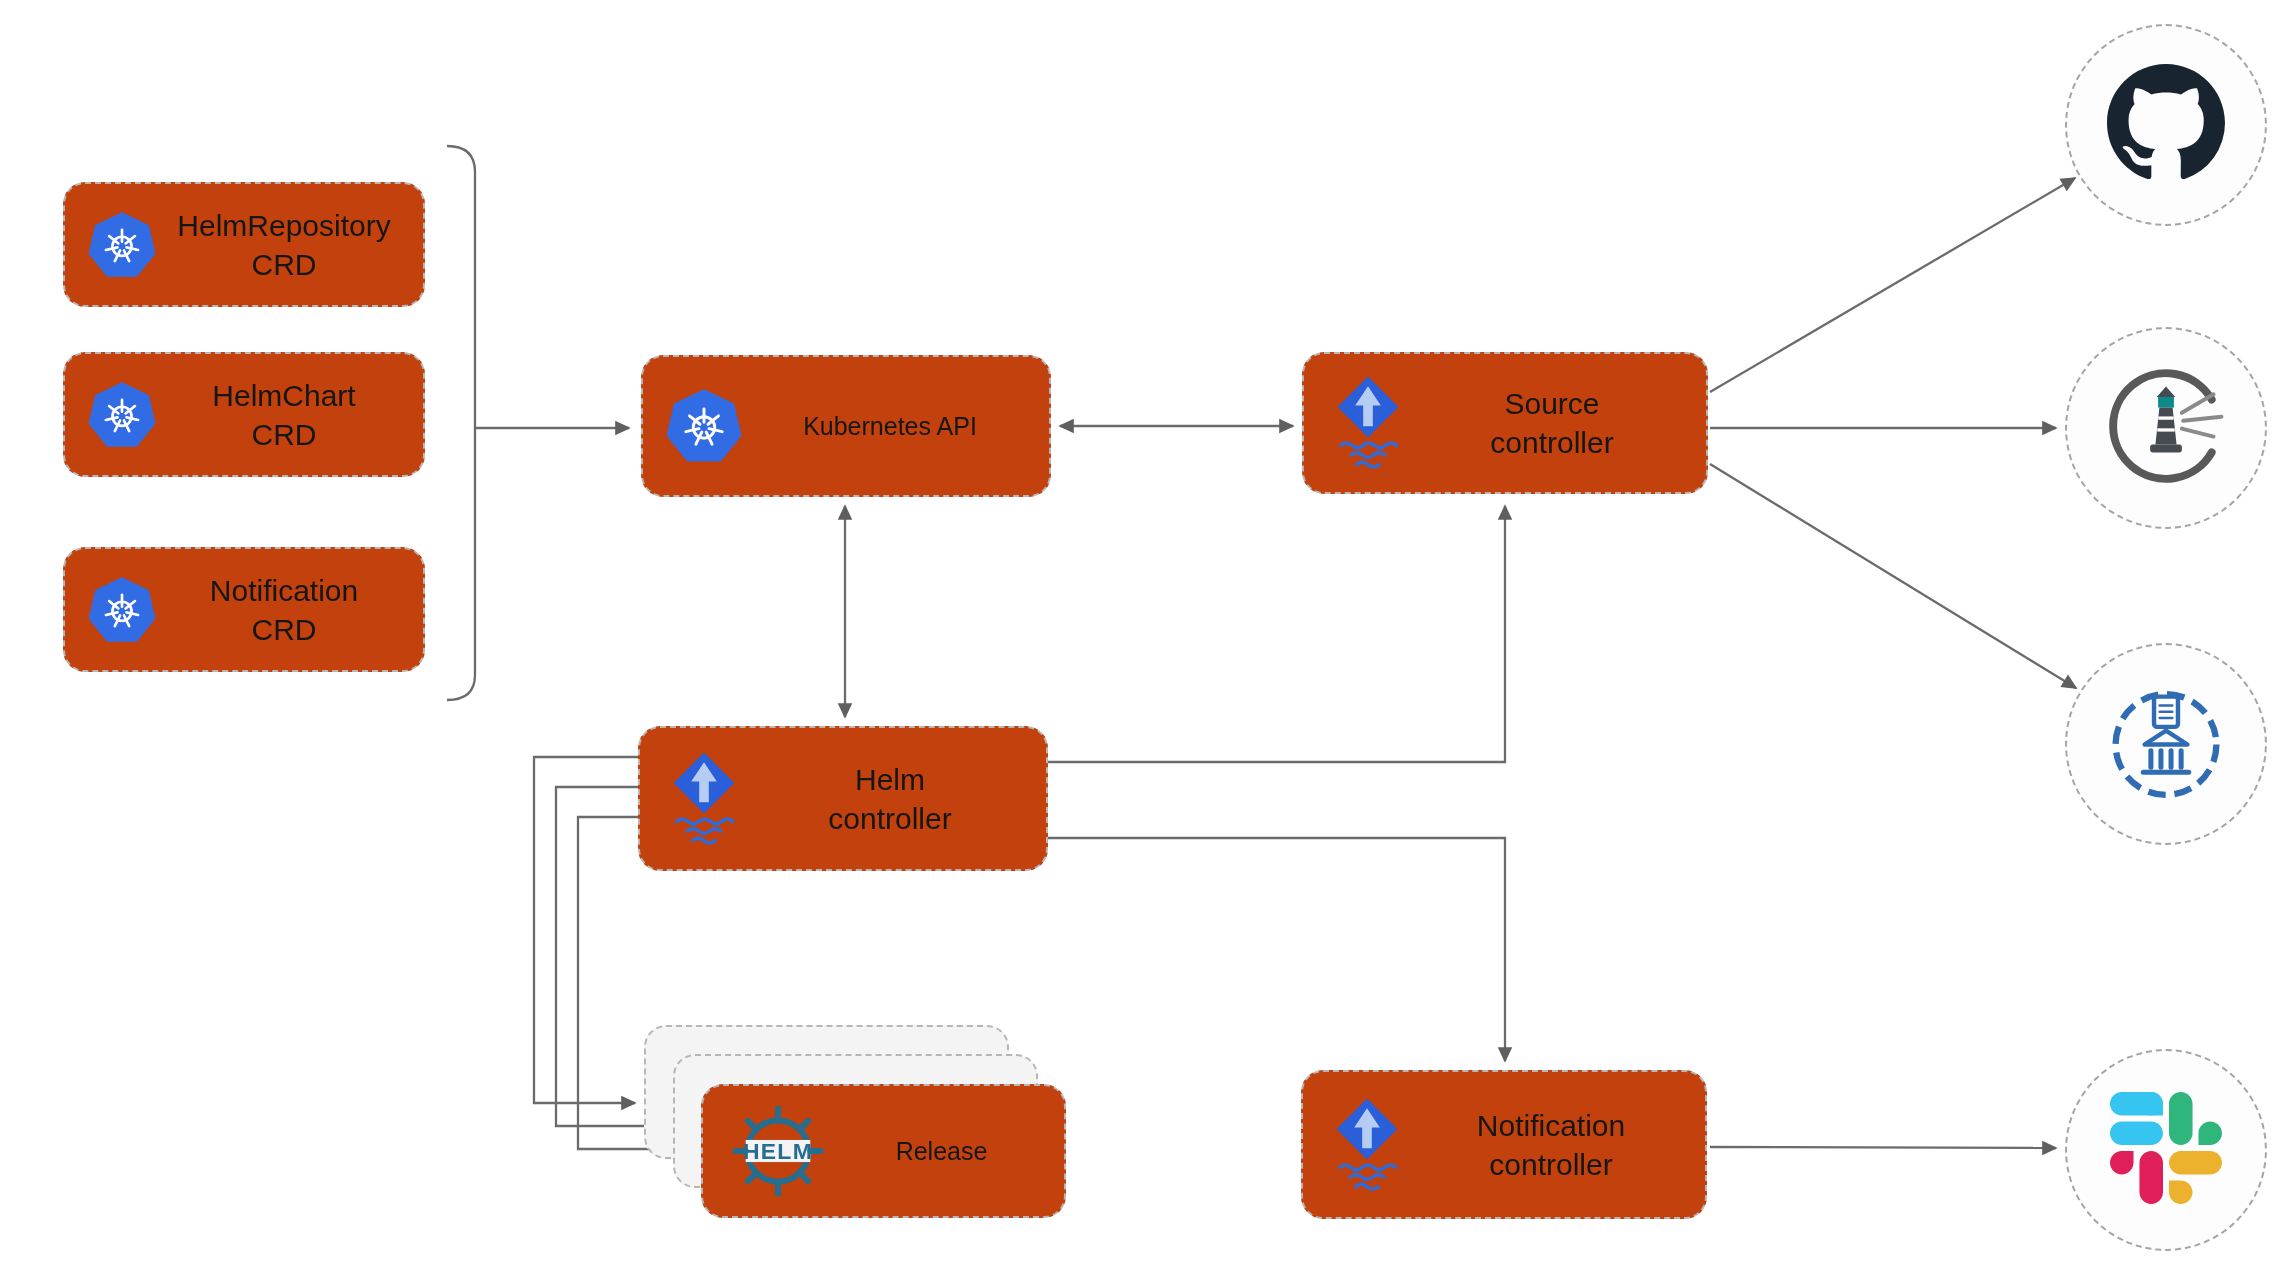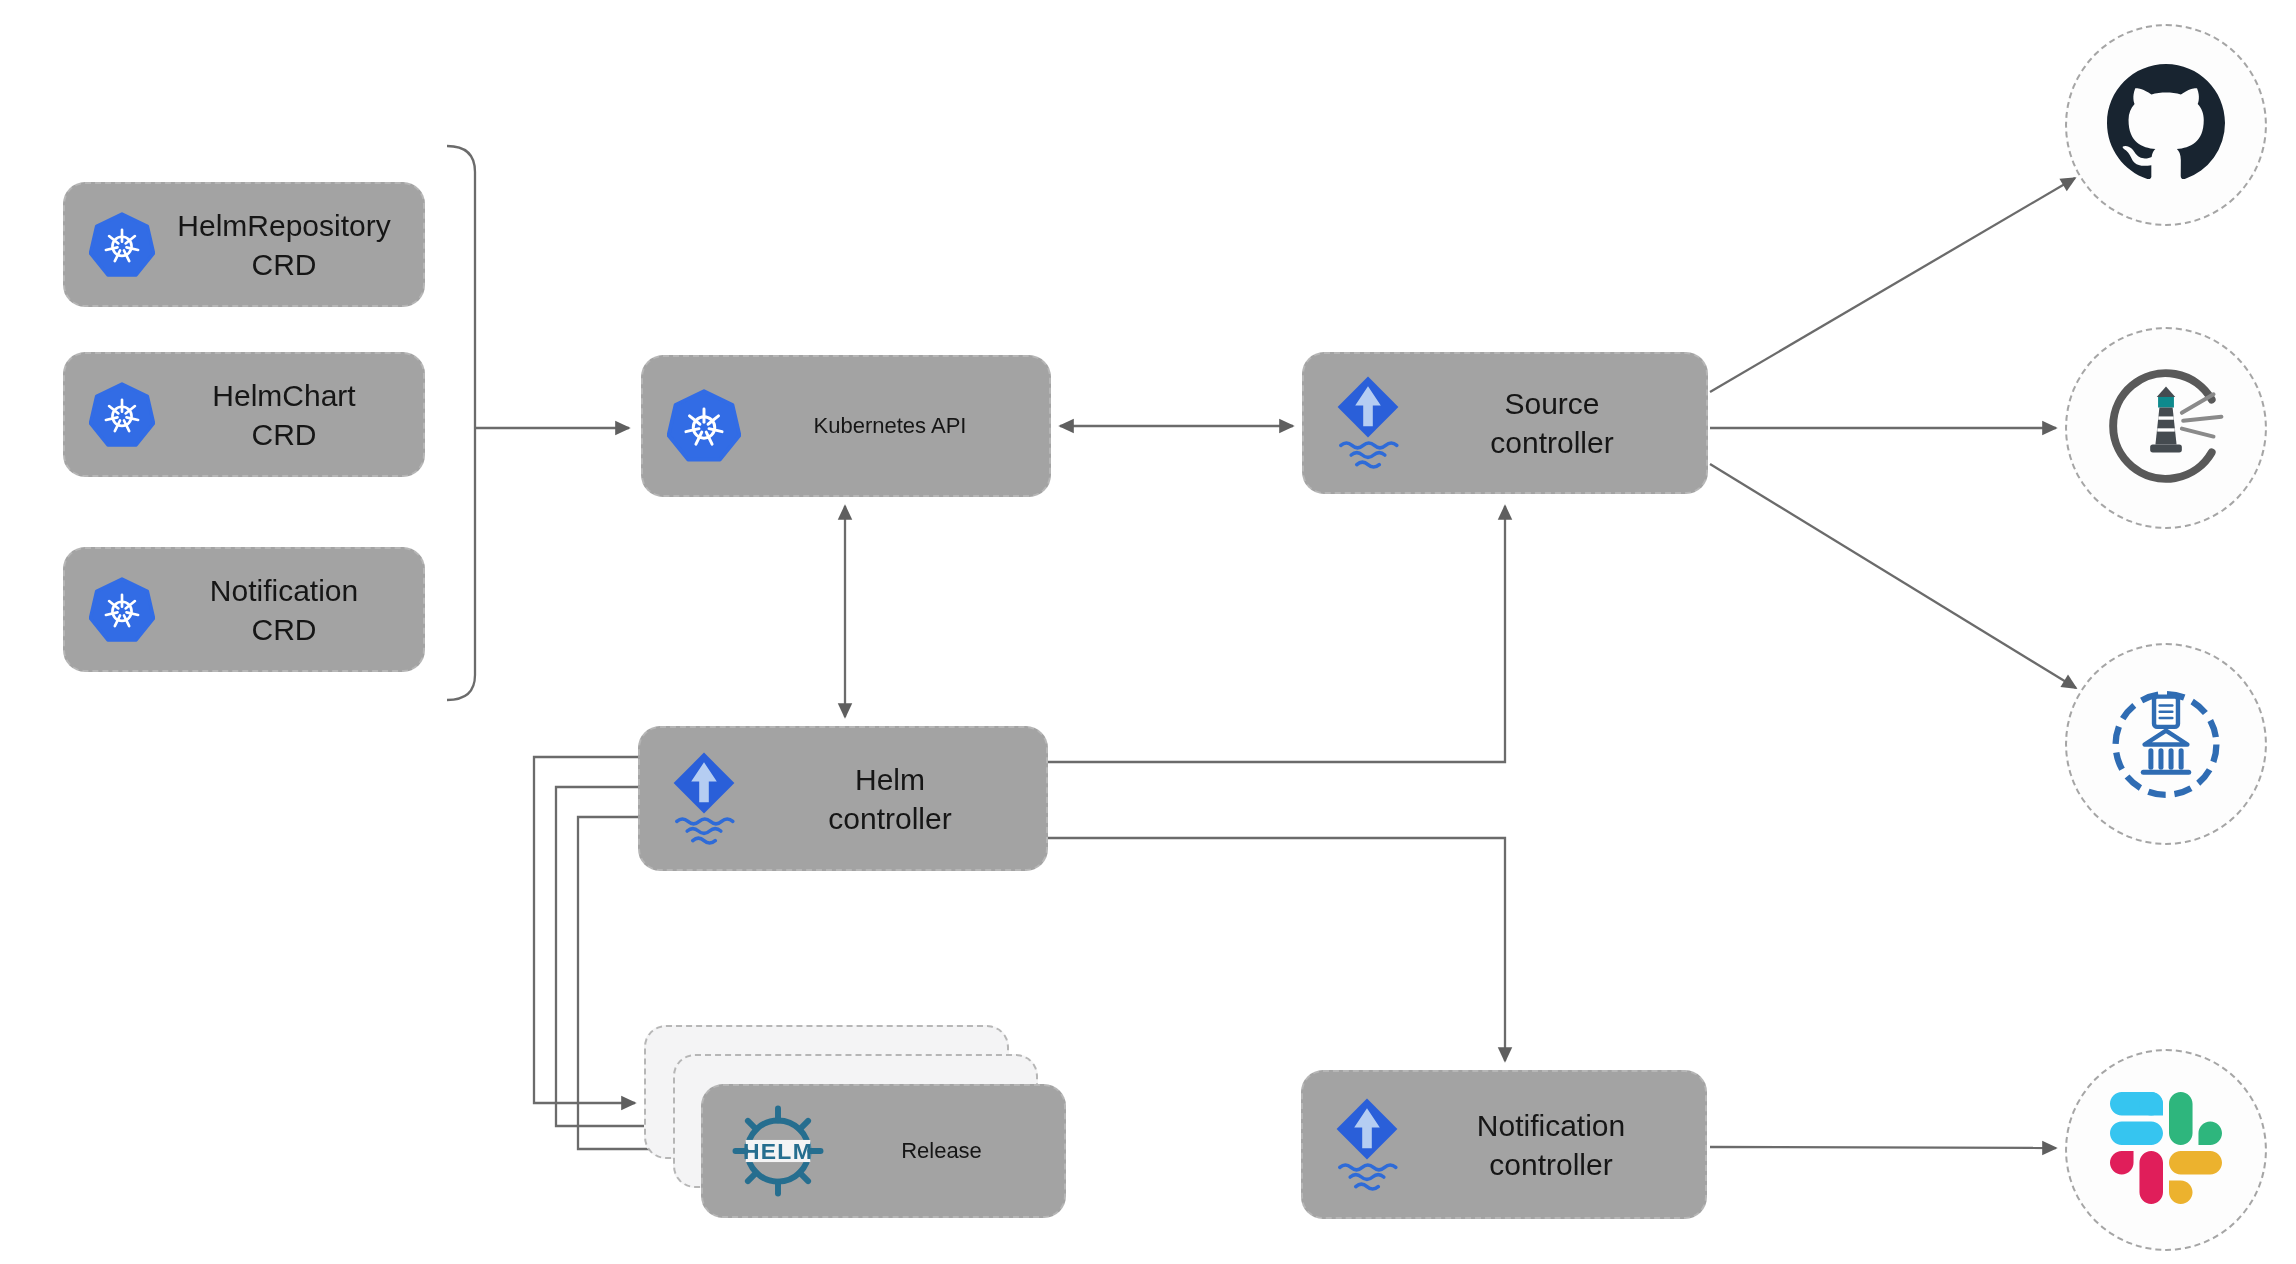--- a/index.html
+++ b/index.html
@@ -8,33 +8,33 @@
     width: 2296px; height: 1264px;
     background: #ffffff;
     font-family: "Liberation Sans", sans-serif;
     position: relative;
     overflow: hidden;
     color: #161616;
   }
   .connectors { position: absolute; left: 0; top: 0; z-index: 0; }
   .node {
     position: absolute;
-    background: #a3a3a3;
+    background: #c2410c;
     border: 2.5px dashed #b6b6b6;
     border-radius: 22px;
     display: flex;
     align-items: center;
     padding: 0 24px;
     gap: 14px;
     z-index: 3;
   }
   .node .icon { flex: 0 0 auto; display: flex; align-items: center; justify-content: center; }
   .node .label { flex: 1 1 auto; text-align: center; font-size: 30px; line-height: 1.3; color: #161616; }
   .node .label .line { display: block; }
-  .node.single .label { font-size: 22px; }
+  .node.single .label { font-size: 25px; }
   .ghost {
     position: absolute;
     background: #f4f4f5;
     border: 2.5px dashed #b6b6b6;
     border-radius: 22px;
   }
   .ghost.back { z-index: 1; }
   .ghost.mid  { z-index: 2; }
   .node.front { z-index: 3; }
   .endpoint {

